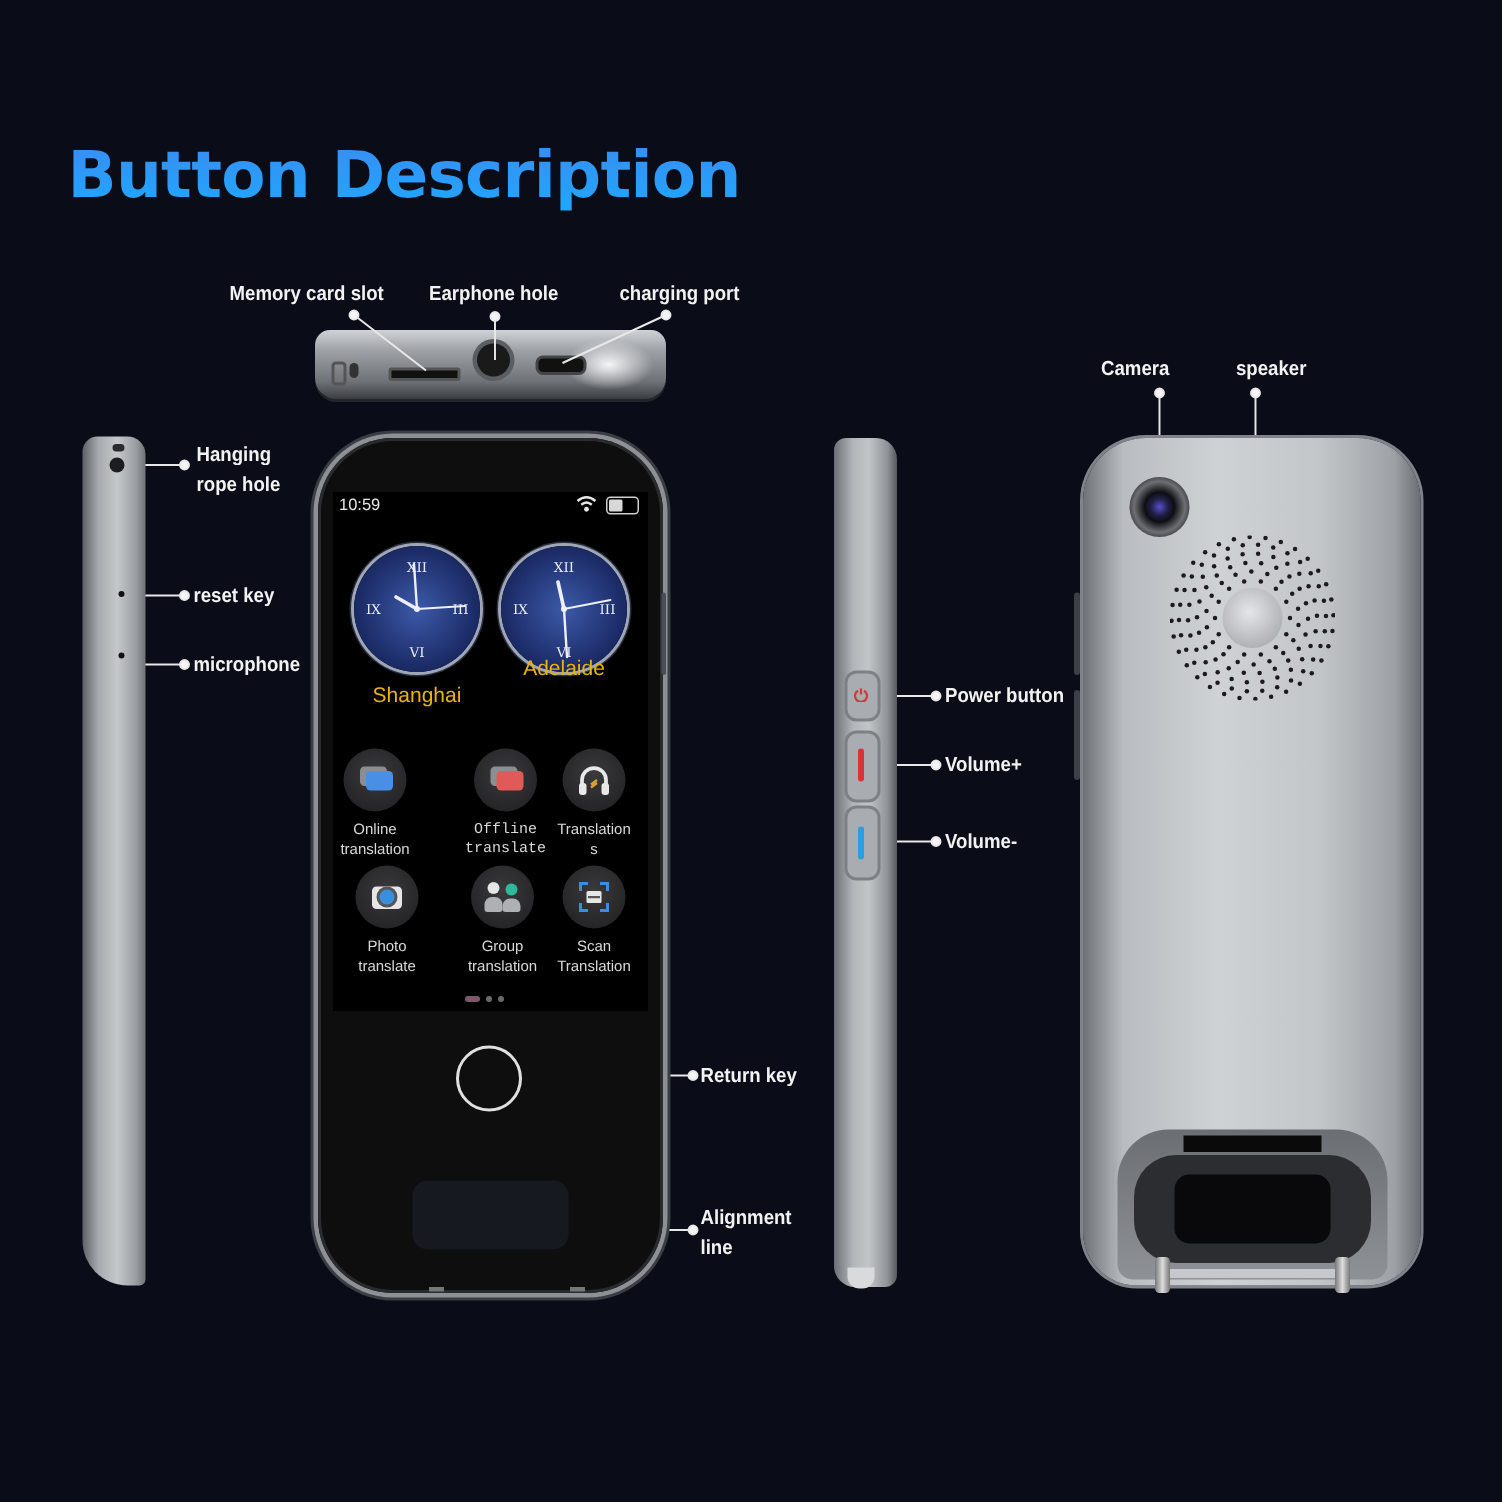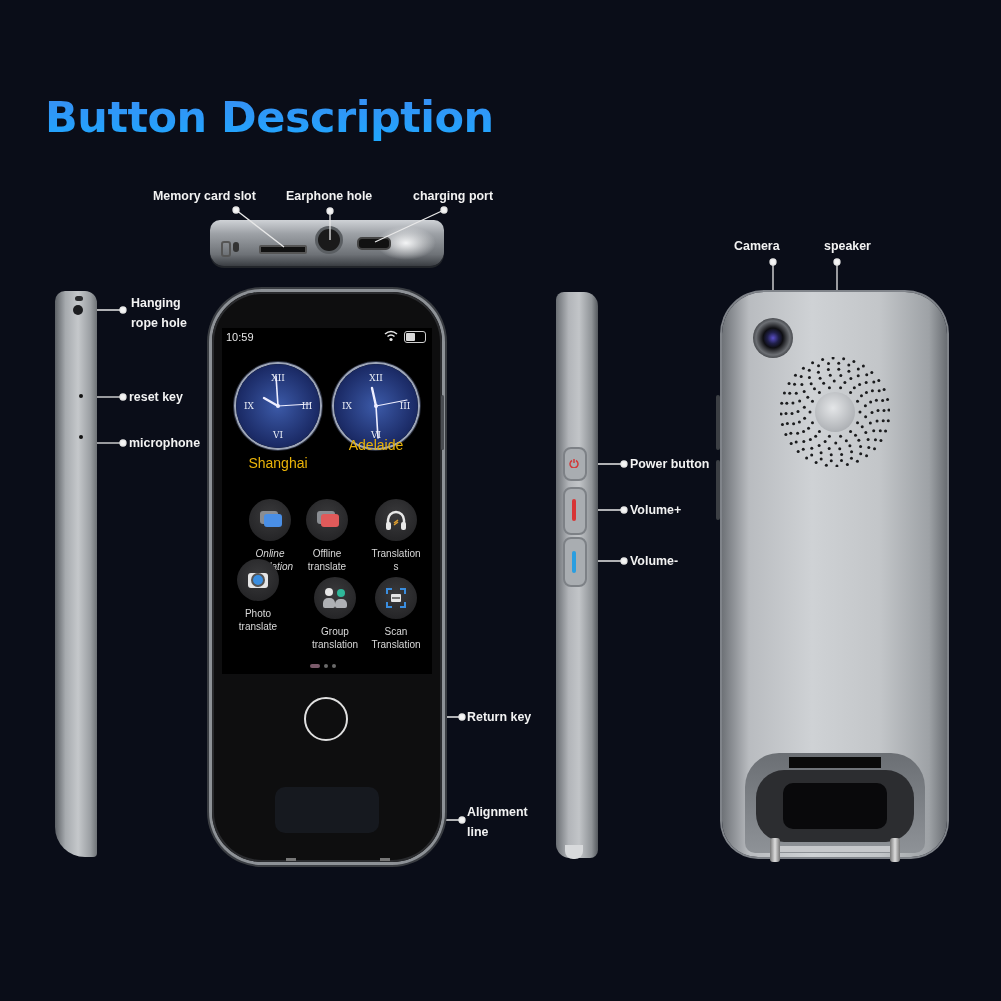--- a/index.html
+++ b/index.html
@@ -148,31 +148,31 @@
     </g>
     <line x1="42" y1="42" x2="38" y2="24" stroke="#eef" stroke-width="2.4" stroke-linecap="round"></line>
     <line x1="42" y1="42" x2="44" y2="74" stroke="#eef" stroke-width="1.6" stroke-linecap="round"></line>
     <line x1="42" y1="42" x2="73" y2="36" stroke="#eef" stroke-width="1.2" stroke-linecap="round"></line>
     <circle cx="42" cy="42" r="2" fill="#eef"></circle>
   </svg>
 </div>
 <div class="abs city" style="left:228px;top:455px;">Shanghai</div>
 <div class="abs city" style="left:326px;top:437px;">Adelaide</div>
 
-<div class="abs app" style="left:247px;top:499px;font-style:italic;">
+<div class="abs app" style="left:227px;top:499px;">
   <div class="appicon">
     <div class="abs" style="left:11px;top:12px;width:18px;height:13px;border-radius:3px;background:#8a8d92;"></div>
     <div class="abs" style="left:15px;top:15px;width:18px;height:13px;border-radius:3px;background:#4a8fe6;"></div>
   </div>
   <div class="applbl">
       <div>Online</div>
       <div>translation</div>
     </div>
 </div>
-<div class="abs app" style="left:304px;top:499px;">
+<div class="abs app" style="left:314px;top:499px;font-family:Liberation Mono, monospace;">
   <div class="appicon">
     <div class="abs" style="left:11px;top:12px;width:18px;height:13px;border-radius:3px;background:#8a8d92;"></div>
     <div class="abs" style="left:15px;top:15px;width:18px;height:13px;border-radius:3px;background:#e05a5a;"></div>
   </div>
   <div class="applbl">
       <div>Offline</div>
       <div>translate</div>
     </div>
 </div>
 <div class="abs app" style="left:373px;top:499px;">
@@ -183,21 +183,21 @@
         <rect x="17" y="14" width="5" height="8" rx="2" fill="#e8e8e8"></rect>
         <path d="M10 15 l4 -3 M10 17 l4 -3" stroke="#e0a030" stroke-width="1.5"></path>
       </svg>
   </div>
   <div class="applbl">
       <div>Translation</div>
       <div>s</div>
     </div>
 </div>
 
-<div class="abs app" style="left:235px;top:559px;">
+<div class="abs app" style="left:235px;top:577px;">
   <div class="appicon">
     <div class="abs" style="left:11px;top:14px;width:20px;height:15px;border-radius:3px;background:#e6e6e6;"></div>
     <div class="abs" style="left:16px;top:16px;width:10px;height:10px;border-radius:50%;background:#3a8ee0;box-shadow:0 0 0 2px #555;"></div>
   </div>
   <div class="applbl">
       <div>Photo</div>
       <div>translate</div>
     </div>
 </div>
 <div class="abs app" style="left:312px;top:577px;">

